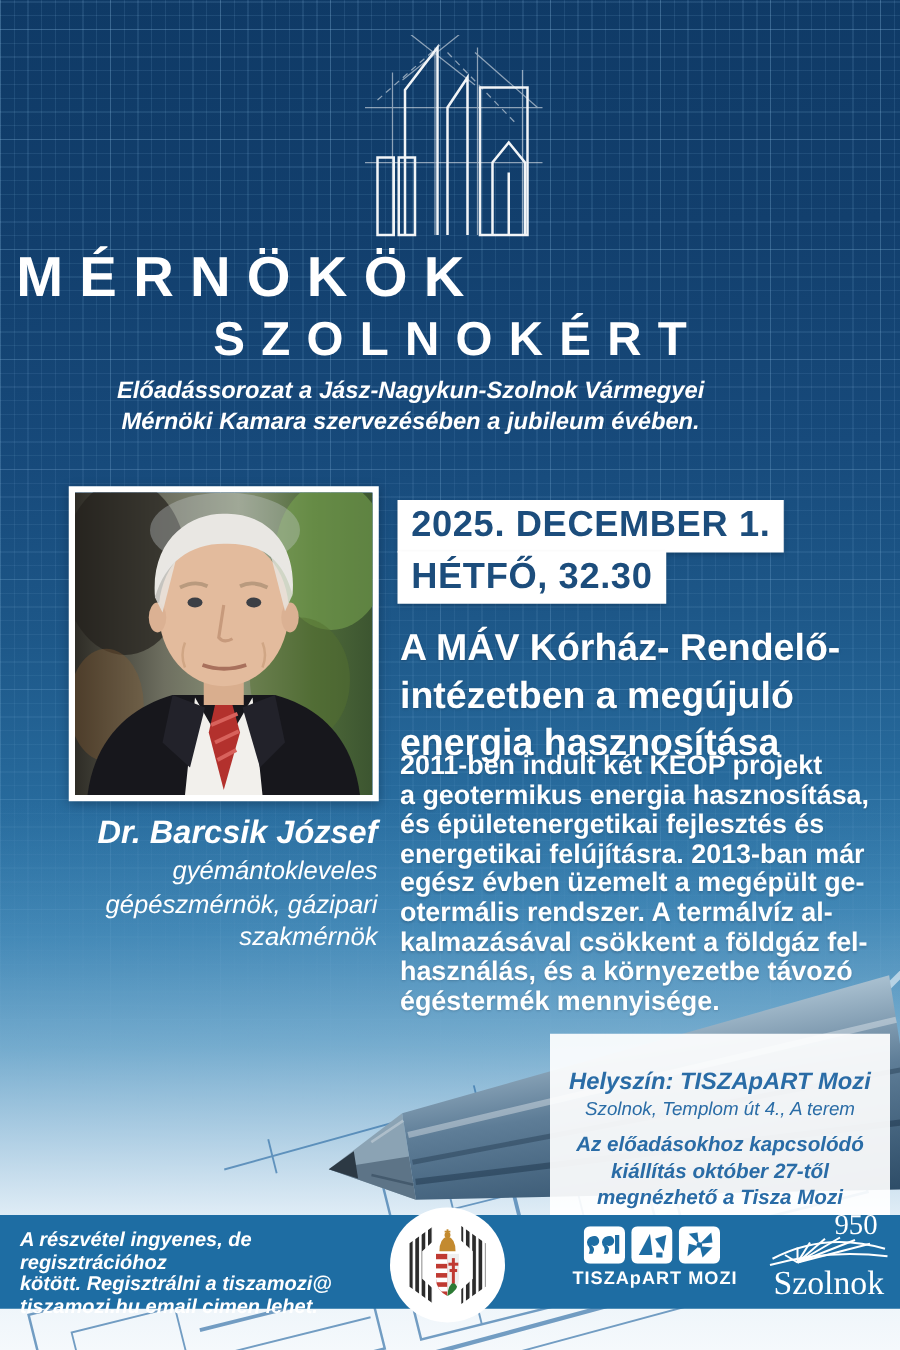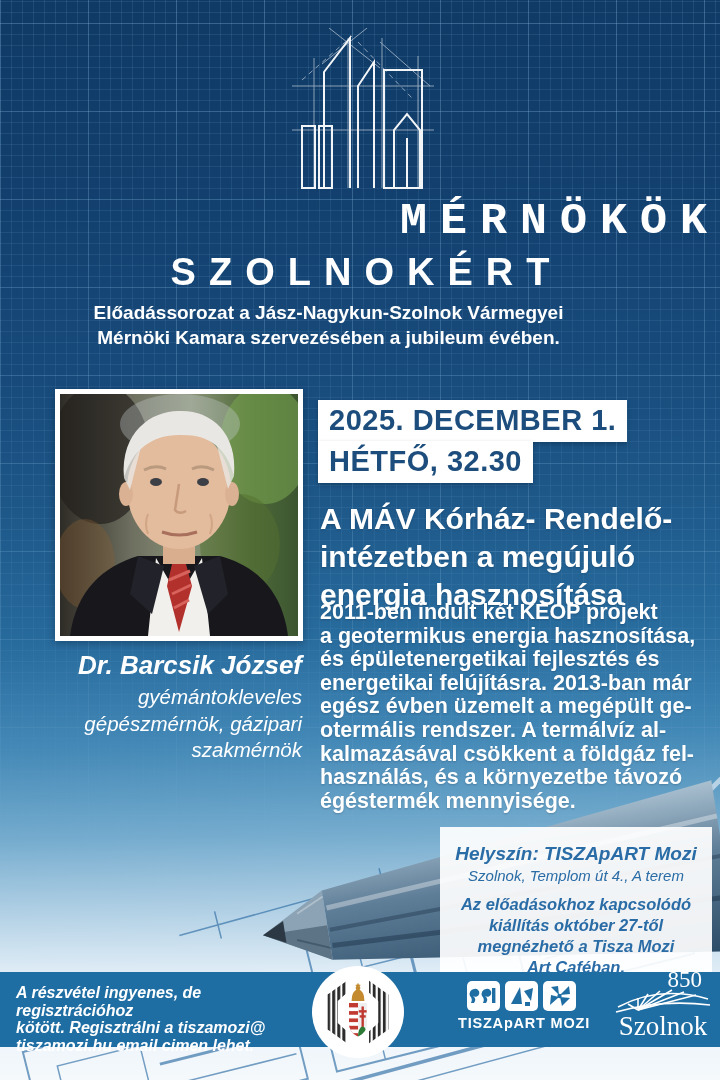--- a/index.html
+++ b/index.html
@@ -18,30 +18,30 @@
       repeating-linear-gradient(90deg, rgba(130,180,220,.14) 0 1px, transparent 1px 11px),
       repeating-linear-gradient(0deg, rgba(150,200,235,.22) 0 1px, transparent 1px 88px),
       repeating-linear-gradient(90deg, rgba(150,200,235,.22) 0 1px, transparent 1px 88px);
     -webkit-mask-image:linear-gradient(180deg,#000 0%,rgba(0,0,0,.65) 55%,transparent 82%);
     mask-image:linear-gradient(180deg,#000 0%,rgba(0,0,0,.65) 55%,transparent 82%);
   }
   .blueprint{position:absolute;left:0;top:640px;width:720px;height:440px;z-index:2;}
   
   .logo-building{position:absolute;left:262px;top:28px;width:200px;height:168px;z-index:3;}
   .title{
-    position:absolute;left:0;top:196px;width:720px;text-align:right;z-index:3;
-    color:#fff;font-weight:bold;font-size:45px;letter-spacing:13px;text-indent:13px;font-family:Liberation Mono, monospace;
+    position:absolute;left:0;top:196px;width:720px;text-align:left;z-index:3;
+    color:#fff;font-weight:bold;font-size:45px;letter-spacing:13px;text-indent:13px;
   }
   .brand-sub{
     position:absolute;left:0;top:251px;width:720px;text-align:center;z-index:3;
     color:#fff;font-weight:bold;font-size:38px;letter-spacing:13px;text-indent:13px;
   }
   .series{
     position:absolute;left:0;top:300px;width:657px;text-align:center;z-index:3;
-    color:#fff;font-weight:bold;font-size:19px;line-height:25px;
+    color:#fff;font-weight:bold;font-style:italic;font-size:19px;line-height:25px;
     white-space:pre-line;
   }
   
   .photo{
     position:absolute;left:55px;top:389px;width:238px;height:242px;z-index:3;
     border:5px solid #fff;box-shadow:0 2px 8px rgba(0,20,40,.35);
   }
   .speaker-name{
     position:absolute;left:20px;top:650px;width:282px;text-align:right;z-index:3;
     color:#fff;font-weight:bold;font-style:italic;font-size:26px;
@@ -67,21 +67,21 @@
     position:absolute;left:320px;top:601px;width:392px;z-index:3;
     color:#fff;font-weight:bold;font-size:21.5px;line-height:23.6px;white-space:pre-line;
     text-shadow:0 1px 2px rgba(0,20,40,.2);
   }
   
   .venue-box{
     position:absolute;left:440px;top:827px;width:272px;height:145px;z-index:3;
     background:rgba(255,255,255,.92);text-align:center;color:#2a6ca6;
     font-style:italic;
   }
-  .venue-title{font-weight:bold;font-size:19px;margin-top:16px;}
+  .venue-title{font-weight:bold;font-size:19px;margin-top:28px;}
   .venue-address{font-size:15px;margin-top:2px;font-style:italic;}
   .venue-note{font-weight:bold;font-size:16.5px;line-height:21px;margin-top:10px;white-space:pre-line;}
   
   .band{position:absolute;left:0;top:972px;width:720px;height:75px;background:#1e6da3;z-index:4;}
   .reg-text{
     position:absolute;left:16px;top:984px;width:300px;z-index:5;
     color:#fff;font-style:italic;font-weight:bold;font-size:16px;line-height:17.5px;white-space:pre-line;
   }
   .emblem{
     position:absolute;left:312px;top:966px;width:92px;height:92px;z-index:5;
@@ -326,21 +326,21 @@
             <polygon points="16,16 7,24 8,14"></polygon>
             <polygon points="17,16 27,17 19,25"></polygon>
             <circle cx="16.5" cy="15" r="2.2"></circle>
           </g>
         </svg>
     </div>
     <div class="tiszapart-label">TISZApART MOZI</div>
   </div>
 
   <div class="szolnok">
-    <div class="szolnok-950">850</div>
+    <div class="szolnok-950">950</div>
     <svg class="szolnok-bridge" viewBox="0 0 102 30">
       <g stroke="#fff" fill="none" stroke-width="1.6">
         <path d="M6,24 Q48,2 96,16"></path>
         <path d="M4,29 Q50,16 98,22"></path>
         <line x1="26" y1="27" x2="16" y2="21"></line>
         <line x1="26" y1="27" x2="26" y2="15"></line>
         <line x1="26" y1="27" x2="36" y2="11"></line>
         <line x1="26" y1="27" x2="48" y2="8"></line>
         <line x1="26" y1="27" x2="60" y2="7"></line>
         <line x1="26" y1="27" x2="72" y2="9"></line>

